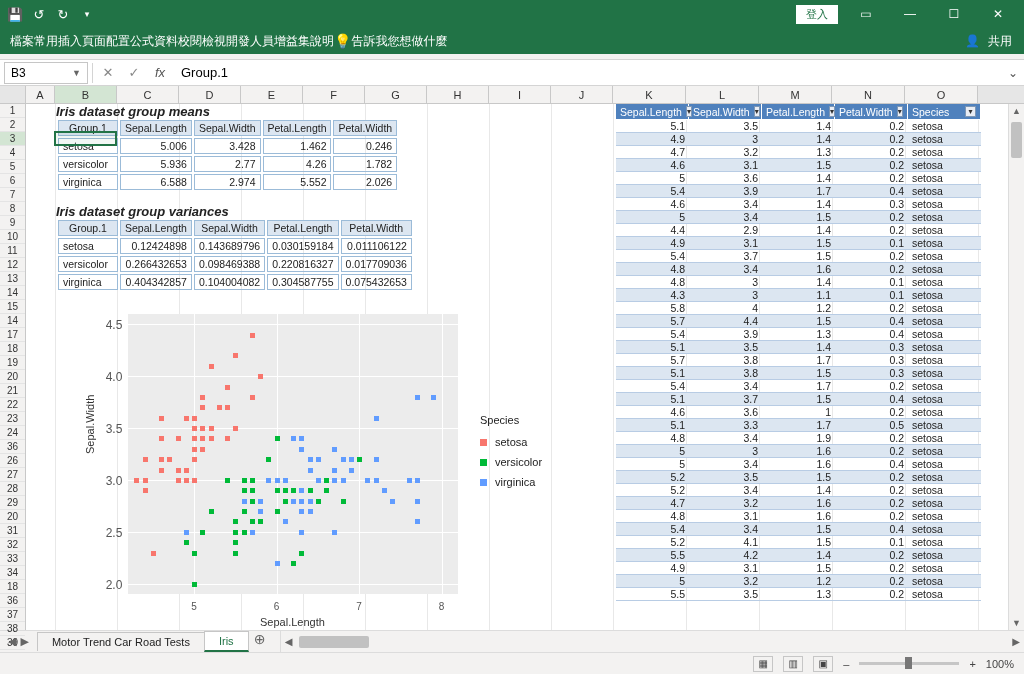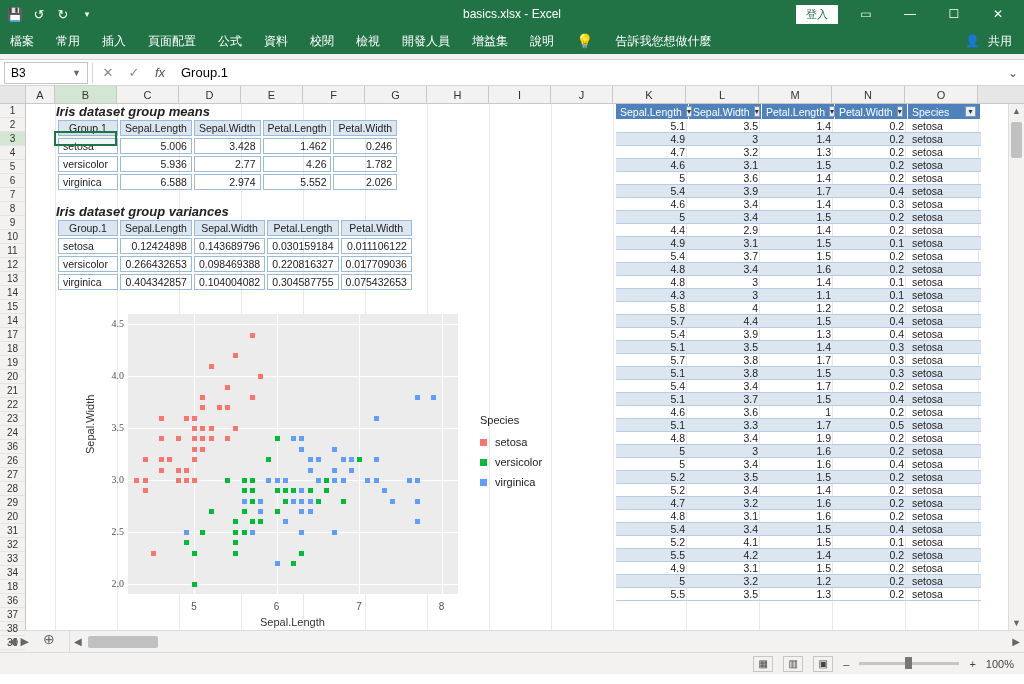--- a/index.html
+++ b/index.html
@@ -29,21 +29,20 @@
   .titlebar .wnd .btn { width: 44px; height:28px; display:flex; align-items:center; justify-content:center; font-size:12px;}
   .loginbtn { background:#fff; color:#217346; font-size:11px; padding:2px 10px; margin-right:6px;}
 
   .ribbon-tabs {
     background:#217346;
     height: 26px;
     display:flex;
     align-items:center;
     color:#fff;
     padding: 0 10px;
-    gap: 22px;
     font-size: 12px;
     position:relative;
   }
   .ribbon-tabs .tab { cursor:default; }
   .ribbon-tabs .right { position:absolute; right:12px; display:flex; gap:8px; align-items:center;}
   .ribbon-tabs .bulb { font-size:14px; }
 
   .ribbon-strip {
     height: 6px; 
     background:#f3f2f1;
@@ -116,21 +115,21 @@
   .scatter {
     position:absolute;
     left: 54px; top: 200px;
     width: 420px; height: 320px;
   }
   .scatter .plotbg { position:absolute; left:48px; top:10px; width:330px; height:280px; background:#ececec;}
   .scatter .pt { position:absolute; width:5px; height:5px; border-radius:0; }
   .scatter .setosa { background:#f8766d;}
   .scatter .versicolor { background:#00ba38;}
   .scatter .virginica { background:#619cff;}
-  .scatter .ytick { position:absolute; left:24px; font-size:10px; color:#555; text-align:right; width:20px;font-family:Liberation Serif, serif;}
+  .scatter .ytick { position:absolute; left:24px; font-size:12px; color:#555; text-align:center; width:20px;}
   .scatter .xtick { position:absolute; bottom:12px; font-size:10px; color:#555; text-align:center; width:20px;}
   .scatter .ylab { position:absolute; left:4px; top:150px; transform: rotate(-90deg); transform-origin:left top; font-size:11px; color:#333;}
   .scatter .xlab { position:absolute; left:180px; bottom:-4px; font-size:11px; color:#333;}
   .scatter .legend { position:absolute; left:400px; top:110px; font-size:11px;}
   .scatter .legend .title { margin-bottom:6px;}
   .scatter .legend .row { display:flex; align-items:center; gap:8px; height:20px;}
   .scatter .legend .sw { width:7px; height:7px;}
   .scatter .wgrid { position:absolute; background:#fff;}
 
   
@@ -176,21 +175,20 @@
 </head>
 <body>
 
 <div class="titlebar">
   <div class="qat">
     <span class="icon">💾</span>
     <span class="icon">↺</span>
     <span class="icon">↻</span>
     <span class="icon" style="font-size:9px;">▾</span>
   </div>
-  <div class="title">basics.xlsx - Excel</div>
   <div class="wnd">
     <span class="loginbtn">登入</span>
     <span class="btn">▭</span>
     <span class="btn">—</span>
     <span class="btn">☐</span>
     <span class="btn">✕</span>
   </div>
 </div>
 
 <div class="ribbon-tabs">
@@ -867,20 +865,24 @@
     <div class="arr" style="top:2px;">▲</div>
     <div class="thumb" style="top:18px;"></div>
     <div class="arr" style="bottom:2px;">▼</div>
   </div>
 
   <div class="hscroll-row">
     <div class="sheet-nav">
       <span>◀</span>
       <span>▶</span>
     </div>
+    <div class="sheet-tabs" id="sheetTabs">
+        <div class="sheet-tab">Motor Trend Car Road Tests</div>
+        <div class="sheet-tab active">Iris</div>
+      </div>
     <div class="sheet-add">⊕</div>
     <div class="hscroll">
       <span class="arr">◀</span>
       <div class="track">
           <div class="thumb"></div>
         </div>
       <span class="arr">▶</span>
     </div>
   </div>
 </div>

